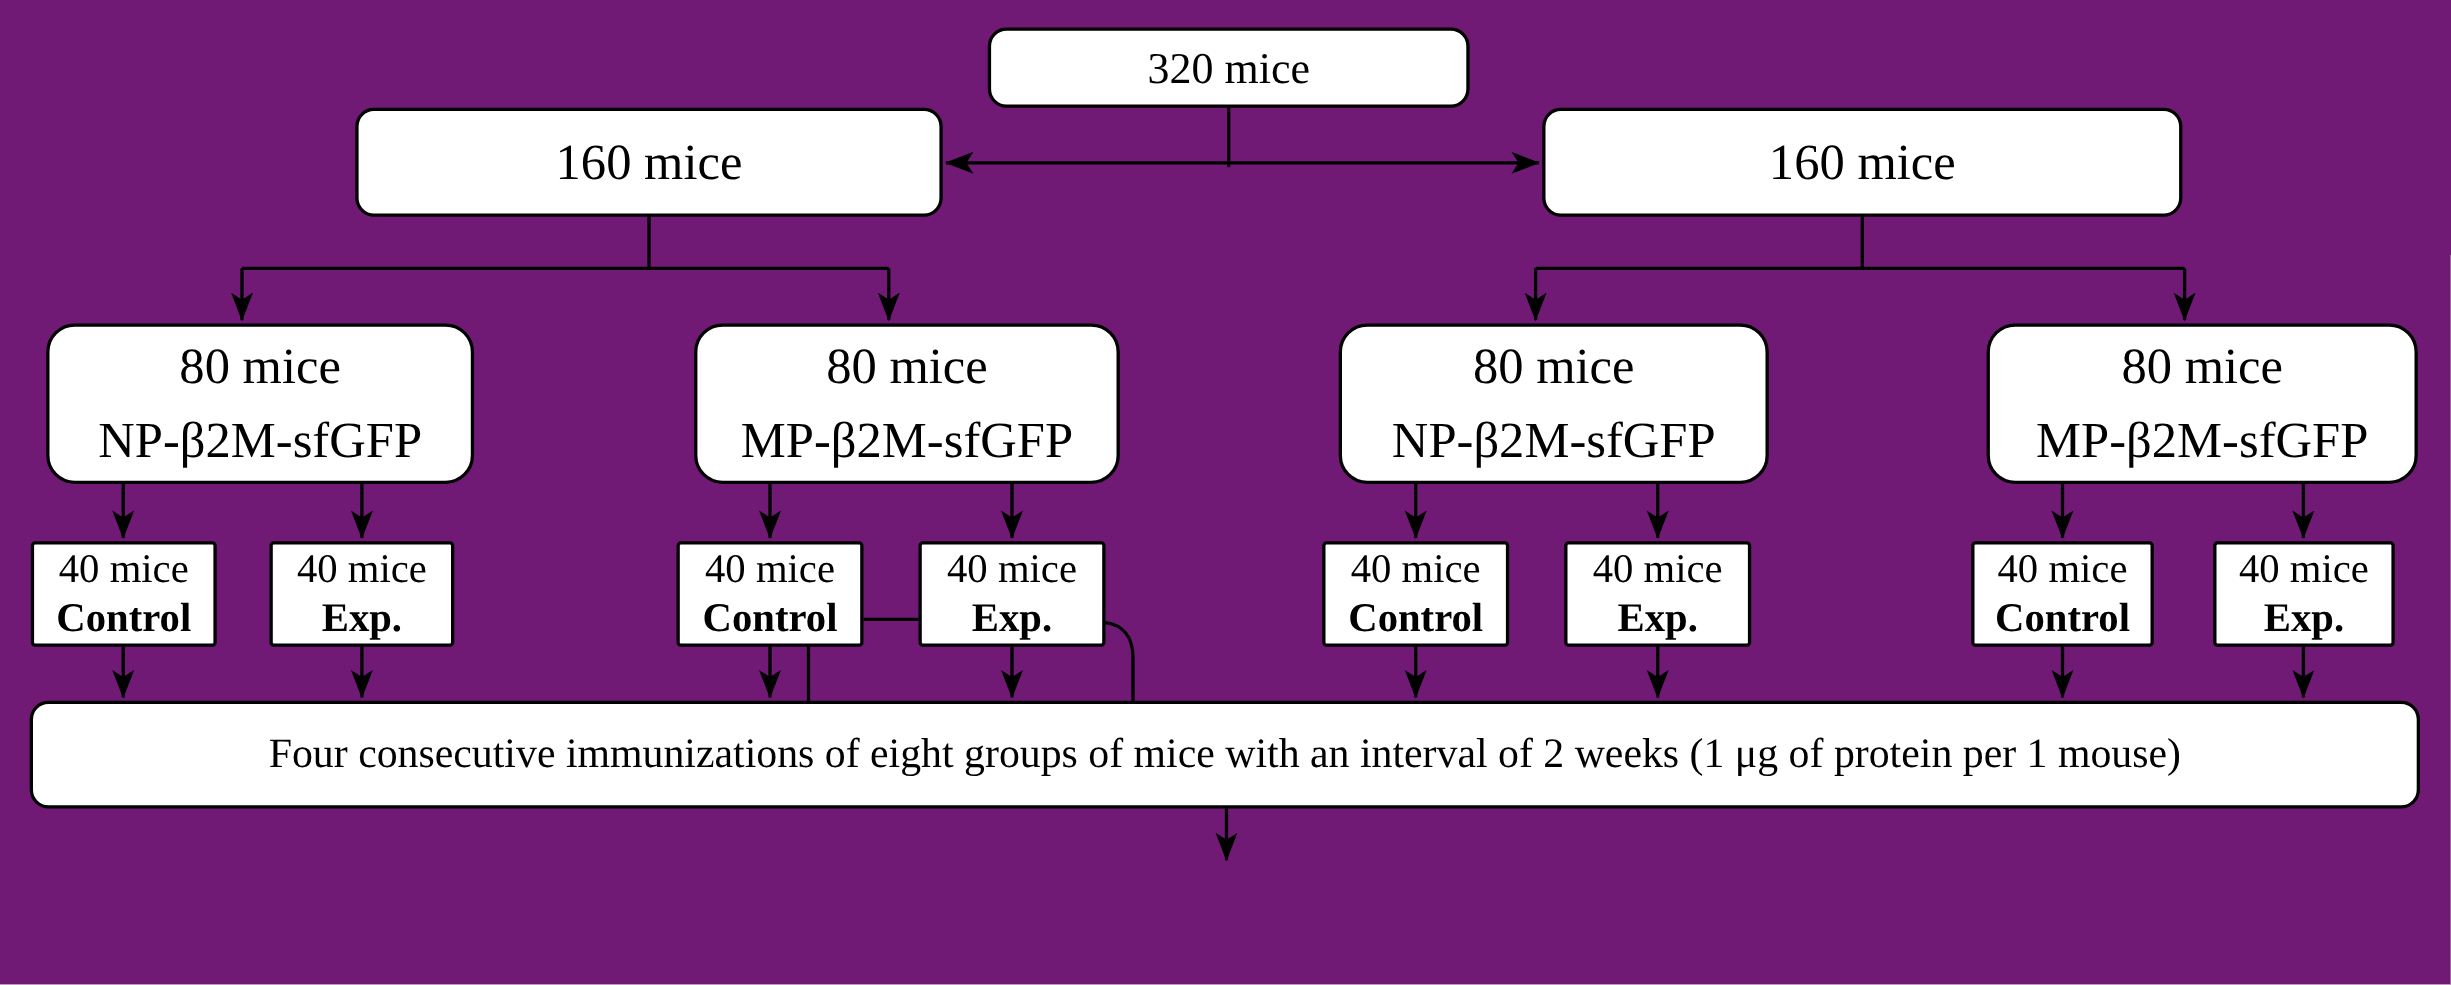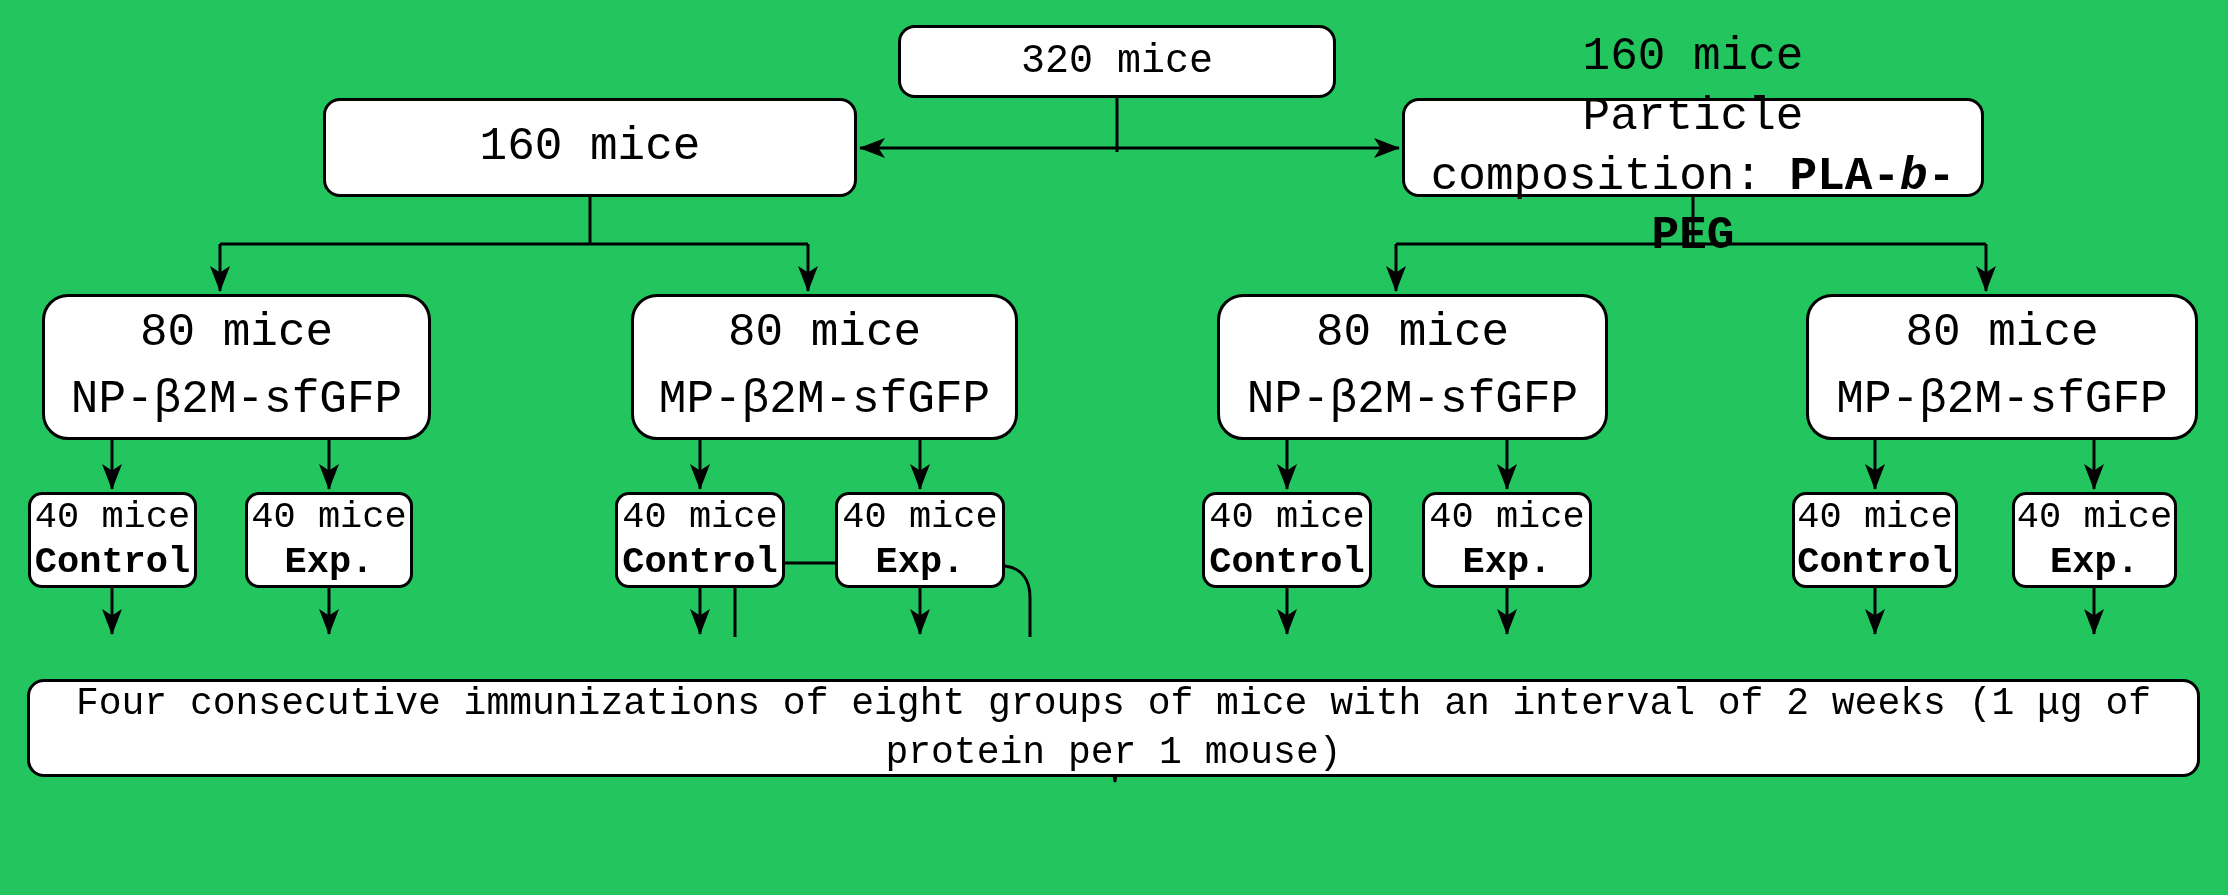--- a/index.html
+++ b/index.html
@@ -1,47 +1,47 @@
 <!DOCTYPE html>
 <html><head>
 <meta charset="utf-8">
 <style>
   html,body{margin:0;padding:0;background:#ffffff;}
   .canvas{
     position:relative;
     width:2228px;height:895px;
-    background:#22c55e;
-    font-family:Liberation Mono, monospace;
+    background:#701a75;
+    font-family:Liberation Serif, serif;
     color:#000;
     overflow:hidden;
   }
   .conn-layer{position:absolute;left:0;top:0;width:2228px;height:895px;}
   .conn{stroke:#000;stroke-width:3;fill:none;}
   .box{
     position:absolute;
     box-sizing:border-box;
     background:#fff;
     border:3px solid #000;
     display:flex;
     flex-direction:column;
     align-items:center;
     justify-content:center;
     text-align:center;
     font-size:46px;
     line-height:1.3;
   }
   .r-lg{border-radius:26px;margin-left:16px;}
   .r-md{border-radius:17px;}
-  .r-sm{border-radius:14px;}
+  .r-sm{border-radius:4px;}
   .root-box{font-size:40px;}
   .lvl3{line-height:1.45;}
   .lvl4{line-height:1.22;font-size:37px;}
   .bold{font-weight:bold;}
   .bold-italic{font-weight:bold;font-style:italic;}
-  .wide{font-size:38px;margin-top:42px;}
+  .wide{font-size:38px;}
 </style>
 </head>
 <body>
 
 <div class="canvas">
 
   <svg class="conn-layer" viewBox="0 0 2228 895" xmlns="http://www.w3.org/2000/svg">
     <defs>
       <marker id="ah" markerUnits="userSpaceOnUse" markerWidth="28" markerHeight="22" refX="25" refY="10" orient="auto-start-reverse">
         <path d="M0,0 L26,10 L0,20 L6.5,10 Z" fill="#000"></path>
@@ -89,21 +89,20 @@
   <div class="box r-md root-box" style="left:898px;top:25px;width:438px;height:73px;">
     <div>320 mice</div>
   </div>
 
   <div class="box r-md" style="left:323px;top:98px;width:534px;height:99px;">
     <div>160 mice</div>
   </div>
 
   <div class="box r-md" style="left:1402px;top:98px;width:582px;height:99px;">
     <div>160 mice</div>
-    <div><span>Particle composition: </span><span class="bold">PLA-</span><span class="bold-italic">b</span><span class="bold">-PEG</span></div>
   </div>
 
   <div class="box r-lg lvl3" style="left:26px;top:294px;width:389px;height:146px;">
     <div>80 mice</div>
     <div>NP-β2M-sfGFP</div>
   </div>
   <div class="box r-lg lvl3" style="left:615px;top:294px;width:387px;height:146px;">
     <div>80 mice</div>
     <div>MP-β2M-sfGFP</div>
   </div>

